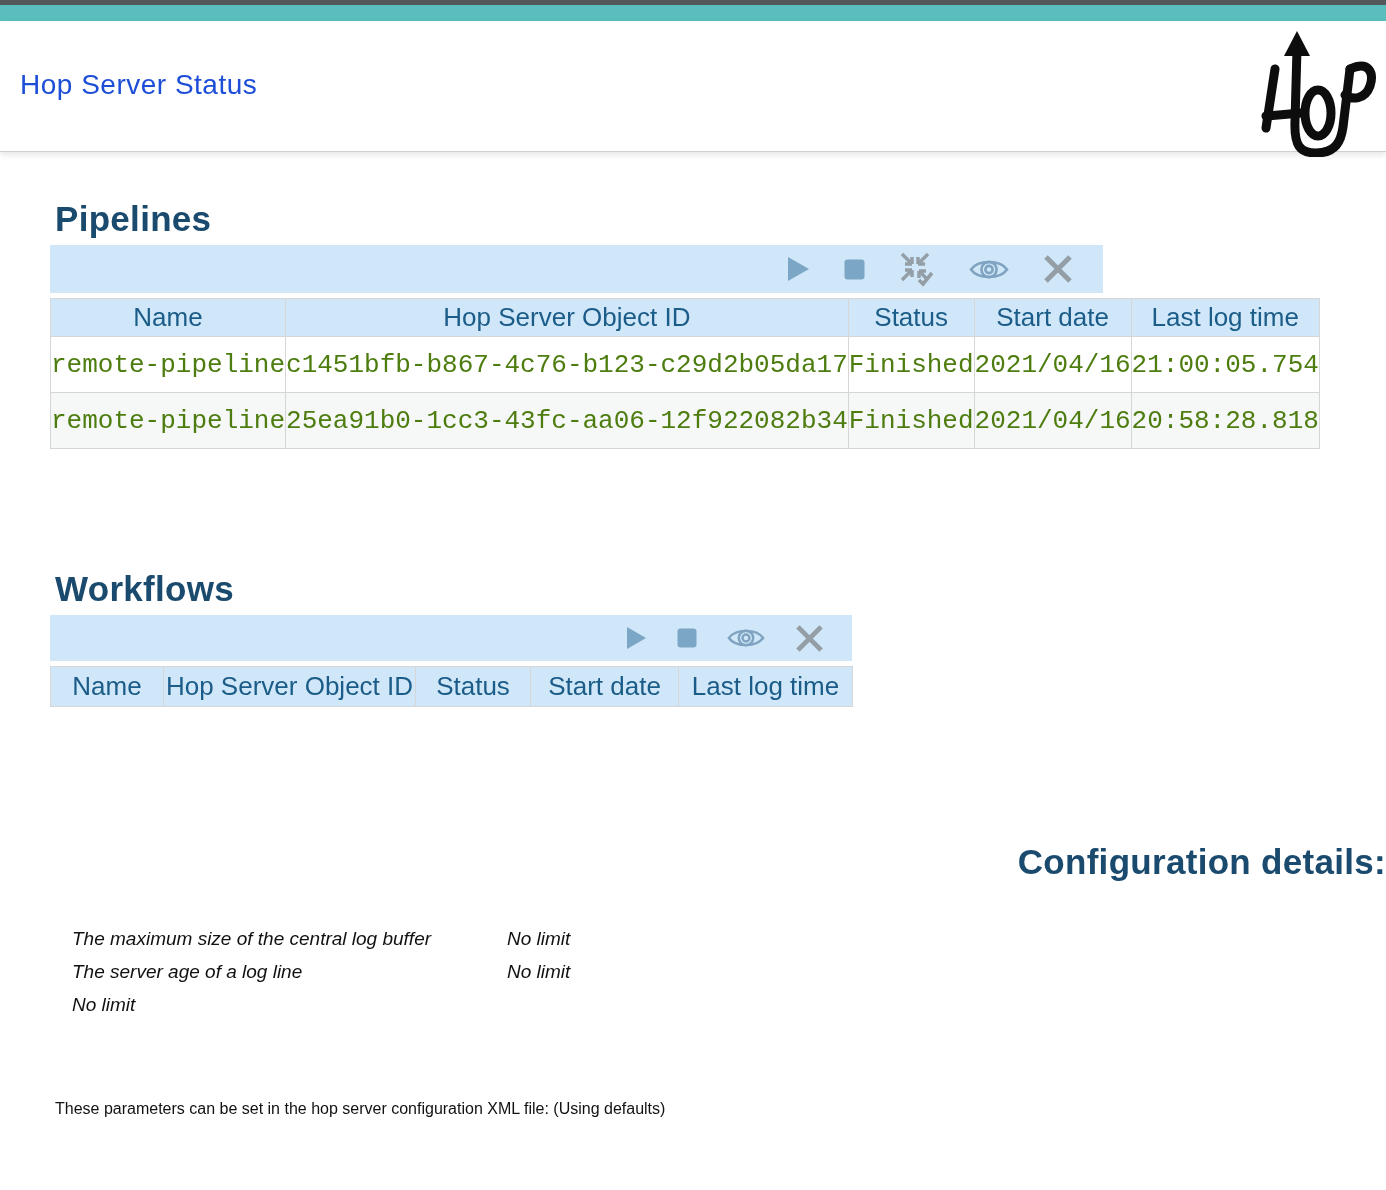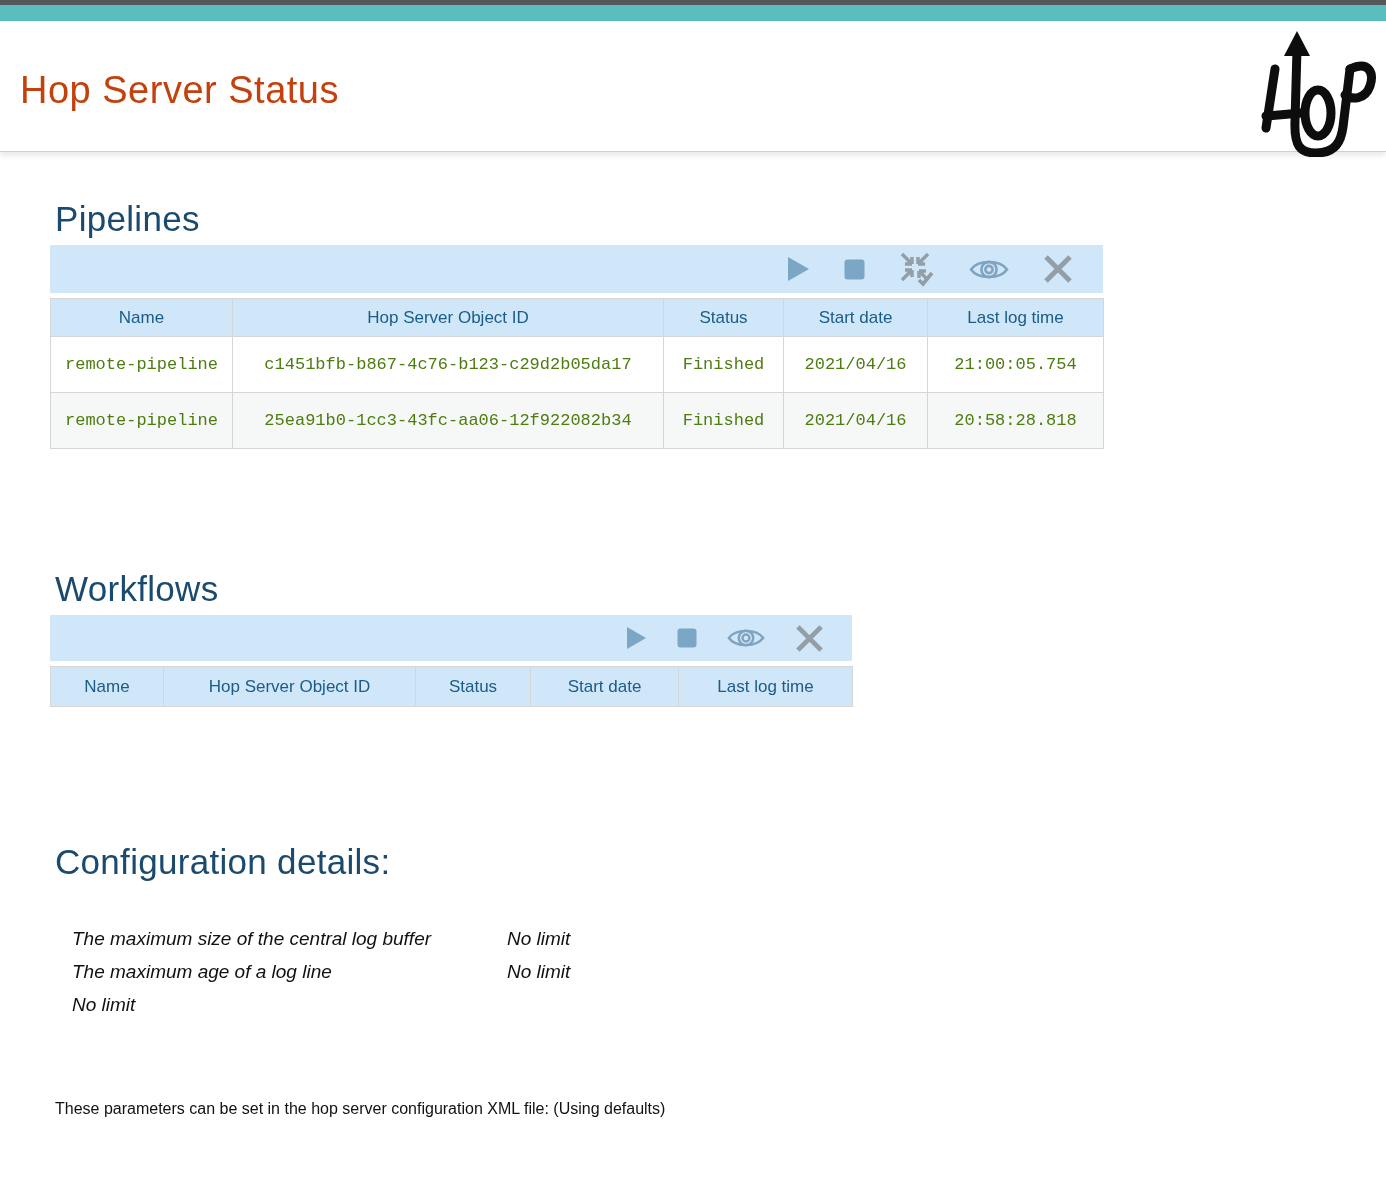--- a/index.html
+++ b/index.html
@@ -20,46 +20,46 @@
     position: relative;
     height: 131px;
     background: #ffffff;
     border-bottom: 1px solid #cfcfcf;
     box-shadow: 0 3px 6px rgba(0,0,0,0.10);
   }
   .page-header h1 {
     position: absolute;
     left: 20px;
     top: 48px;
-    font-size: 38px;
+    font-size: 28px;
     font-weight: 400;
-    color: #c2410c;
+    color: #1d4ed8;
     letter-spacing: 0.5px;
   }
   .logo {
     position: absolute;
     right: 8px;
     top: 8px;
     width: 132px;
     height: 128px;
     z-index: 5;
   }
 
   
   .section-title {
     margin-left: 55px;
     font-size: 35px;
-    font-weight: 400;
+    font-weight: 700;
     color: #1a4a6d;
     line-height: 44px;
     letter-spacing: 0.3px;
   }
   #pipelines-title { margin-top: 45px; }
   #workflows-title { margin-top: 118px; }
-  #config-title    { margin-top: 133px; }
+  #config-title    { margin-top: 133px; text-align: right; }
 
   .toolbar {
     margin-left: 50px;
     margin-top: 4px;
     background: #cfe7f8;
     display: flex;
     align-items: center;
     justify-content: flex-end;
   }
   .toolbar.pipelines { width: 1053px; height: 48px; gap: 34px; padding-right: 30px; }
@@ -71,21 +71,21 @@
 
   table.status-table {
     margin-left: 50px;
     margin-top: 5px;
     border-collapse: collapse;
     table-layout: fixed;
   }
   .status-table th, .status-table td {
     border: 1px solid #d6d6d6;
     text-align: center;
-    font-size: 17px;
+    font-size: 26px;
     overflow: hidden;
     white-space: nowrap;
   }
   .status-table th {
     background: #cfe7f8;
     color: #1b5c88;
     font-weight: 400;
   }
   .status-table.pipelines th { height: 38px; }
   .status-table.workflows th { height: 40px; }
@@ -259,21 +259,21 @@
 </table>
 
 <h2 class="section-title" id="config-title">Configuration details:</h2>
 
 <div class="config-params">
   <div class="config-row">
     <span>The maximum size of the central log buffer</span>
     <span>No limit</span>
   </div>
   <div class="config-row">
-    <span>The maximum age of a log line</span>
+    <span>The server age of a log line</span>
     <span>No limit</span>
   </div>
   <div class="config-row">
     <span>No limit</span>
   </div>
 </div>
 
 <p class="footnote">These parameters can be set in the hop server configuration XML file: (Using defaults)</p>
 
 </body></html>

